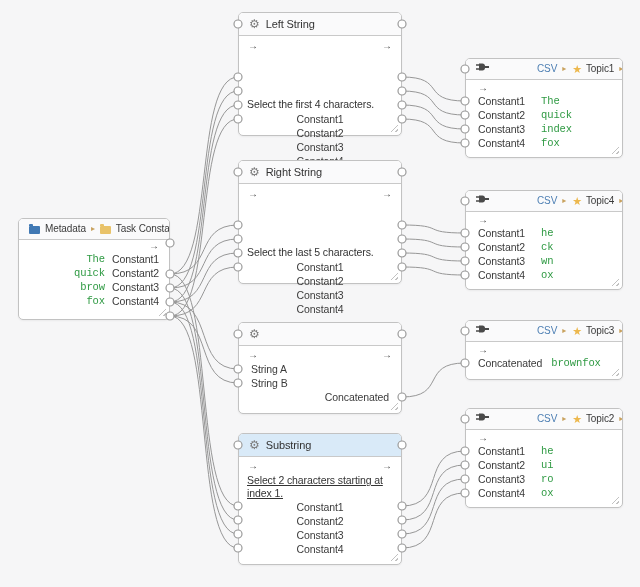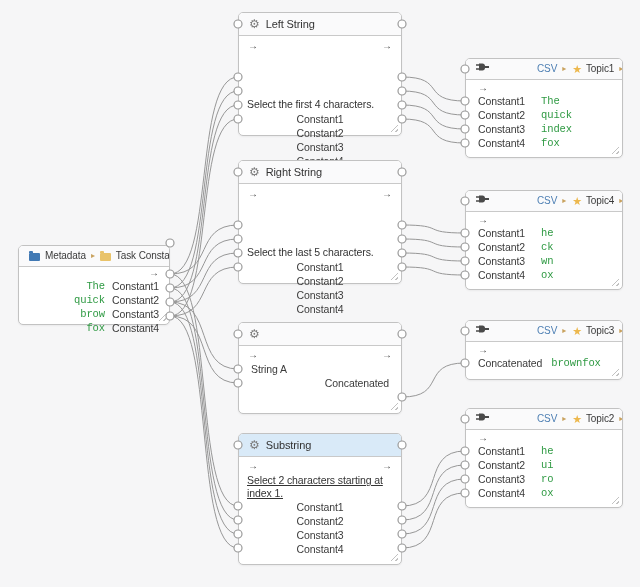--- a/index.html
+++ b/index.html
@@ -133,21 +133,21 @@
       <circle cx="465" cy="247" r="4" class="port"></circle>
       <circle cx="465" cy="261" r="4" class="port"></circle>
       <circle cx="465" cy="275" r="4" class="port"></circle>
       <circle cx="465" cy="419" r="4" class="port"></circle>
       <circle cx="465" cy="451" r="4" class="port"></circle>
       <circle cx="465" cy="465" r="4" class="port"></circle>
       <circle cx="465" cy="479" r="4" class="port"></circle>
       <circle cx="465" cy="493" r="4" class="port"></circle>
     </svg>
 
-  <div class="node" style="left:18px;top:245px;width:152px;height:80px">
+  <div class="node" style="left:18px;top:218px;width:152px;height:102px">
     <div class="hdr hdr-sm">
       <span class="folder blue"></span>
       <span class="crumb">Metadata</span>
       <span class="sep">▸</span>
       <span class="folder tan"></span>
       <span class="crumb">Task Constants</span>
     </div>
     <div class="body" style="padding-top:0">
       <div class="r arrow-right">
           <span class="fa">→</span>
@@ -230,20 +230,23 @@
     <div class="hdr hdr-md">
       <span class="gear">⚙</span>
     </div>
     <div class="body">
       <div class="r arrow-both h14">
           <span class="fa">→</span>
           <span class="fa">→</span>
         </div>
       <div class="r in-left">
           <span class="lbl">String A</span>
+        </div>
+      <div class="r in-left">
+          <span class="lbl">String B</span>
         </div>
       <div class="r out-right">
           <span class="lbl">Concatenated</span>
         </div>
     </div>
     <span class="grip"></span>
   </div>
 
   <div class="node" style="left:238px;top:433px;width:164px;height:132px">
     <div class="hdr hdr-md sel">

